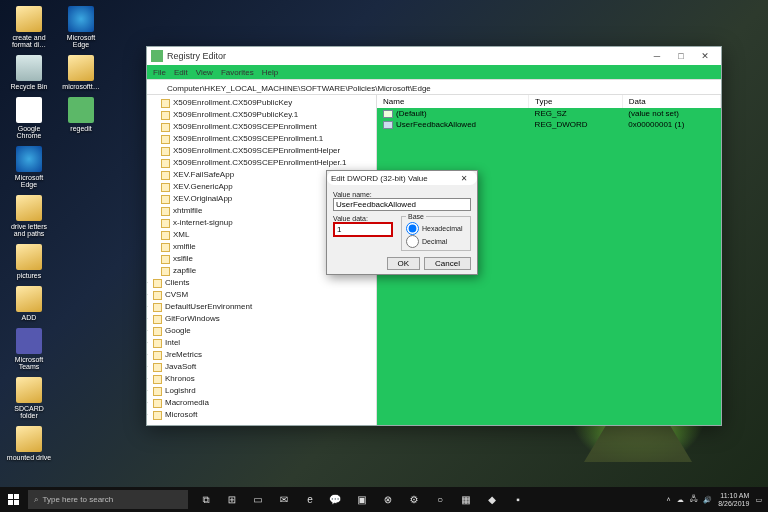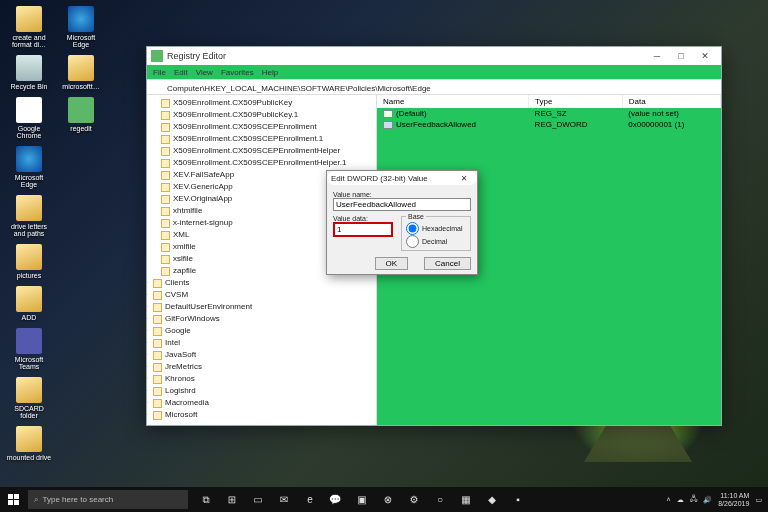--- a/index.html
+++ b/index.html
@@ -60,21 +60,21 @@
 .dlg .dtb .sp { flex:1; }
 .dlg .dx { width:18px; text-align:center; cursor:pointer; color:#333; }
 .dlg .dbody { padding:4px 6px; }
 .dlg label { display:block; font-size:7px; margin-top:2px; }
 .dlg input[type=text] { width:100%; border:1px solid #888; font-size:8px; padding:1px 2px; background:#fff; }
 .dlg .val-in { border:2px solid #c00 !important; width:60px !important; }
 .dlg .row { display:flex; gap:4px; margin-top:2px; }
 .dlg fieldset { border:1px solid #bbb; font-size:7px; padding:2px 4px; flex:1; }
 .dlg legend { font-size:7px; padding:0 2px; }
 .dlg .radio { display:flex; align-items:center; gap:3px; font-size:7px; }
-.dlg .btns { display:flex; justify-content:flex-end; gap:16px; margin-top:6px; }
+.dlg .btns { display:flex; justify-content:flex-end; gap:4px; margin-top:6px; }
 .dlg button { font-size:8px; padding:1px 10px; border:1px solid #999; background:#e8e8e8; cursor:pointer; }
 
 
 .tb { position:absolute; left:0; right:0; bottom:0; height:25px; background:#111; display:flex; align-items:center; color:#fff; font-size:8px; }
 .tb .start { width:28px; height:25px; display:flex; align-items:center; justify-content:center; cursor:pointer; }
 .tb .start svg { width:12px; height:12px; }
 .tb .search { width:160px; height:19px; background:#333; display:flex; align-items:center; gap:4px; padding:0 6px; color:#bbb; cursor:pointer; }
 .tb .tbicons { display:flex; gap:2px; margin-left:6px; }
 .tb .tbi { width:24px; height:25px; display:flex; align-items:center; justify-content:center; cursor:pointer; color:#ddd; font-size:10px; }
 .tb .sp { flex:1; }
@@ -181,22 +181,22 @@
           <li class="leaf"><span class="tw"></span><span class="lbl">xslfile</span></li>
           <li class="leaf"><span class="tw"></span><span class="lbl">zapfile</span></li>
         </ul>
       <ul id="tree-sib" style="margin-left: -8px;">
           <li><span class="tw"></span><span class="lbl">Clients</span></li>
           <li><span class="tw"></span><span class="lbl">CVSM</span></li>
           <li><span class="tw"></span><span class="lbl">DefaultUserEnvironment</span></li>
           <li><span class="tw"></span><span class="lbl">GitForWindows</span></li>
           <li><span class="tw"></span><span class="lbl">Google</span></li>
           <li><span class="tw"></span><span class="lbl">Intel</span></li>
+          <li><span class="tw"></span><span class="lbl">JreMetrics</span></li>
           <li><span class="tw"></span><span class="lbl">JavaSoft</span></li>
-          <li><span class="tw"></span><span class="lbl">JreMetrics</span></li>
           <li><span class="tw"></span><span class="lbl">Khronos</span></li>
           <li><span class="tw"></span><span class="lbl">Logishrd</span></li>
           <li><span class="tw"></span><span class="lbl">Macromedia</span></li>
           <li><span class="tw"></span><span class="lbl">Microsoft</span></li>
         </ul>
 
     </div>
     <div class="vals">
       <table>
         <thead>

